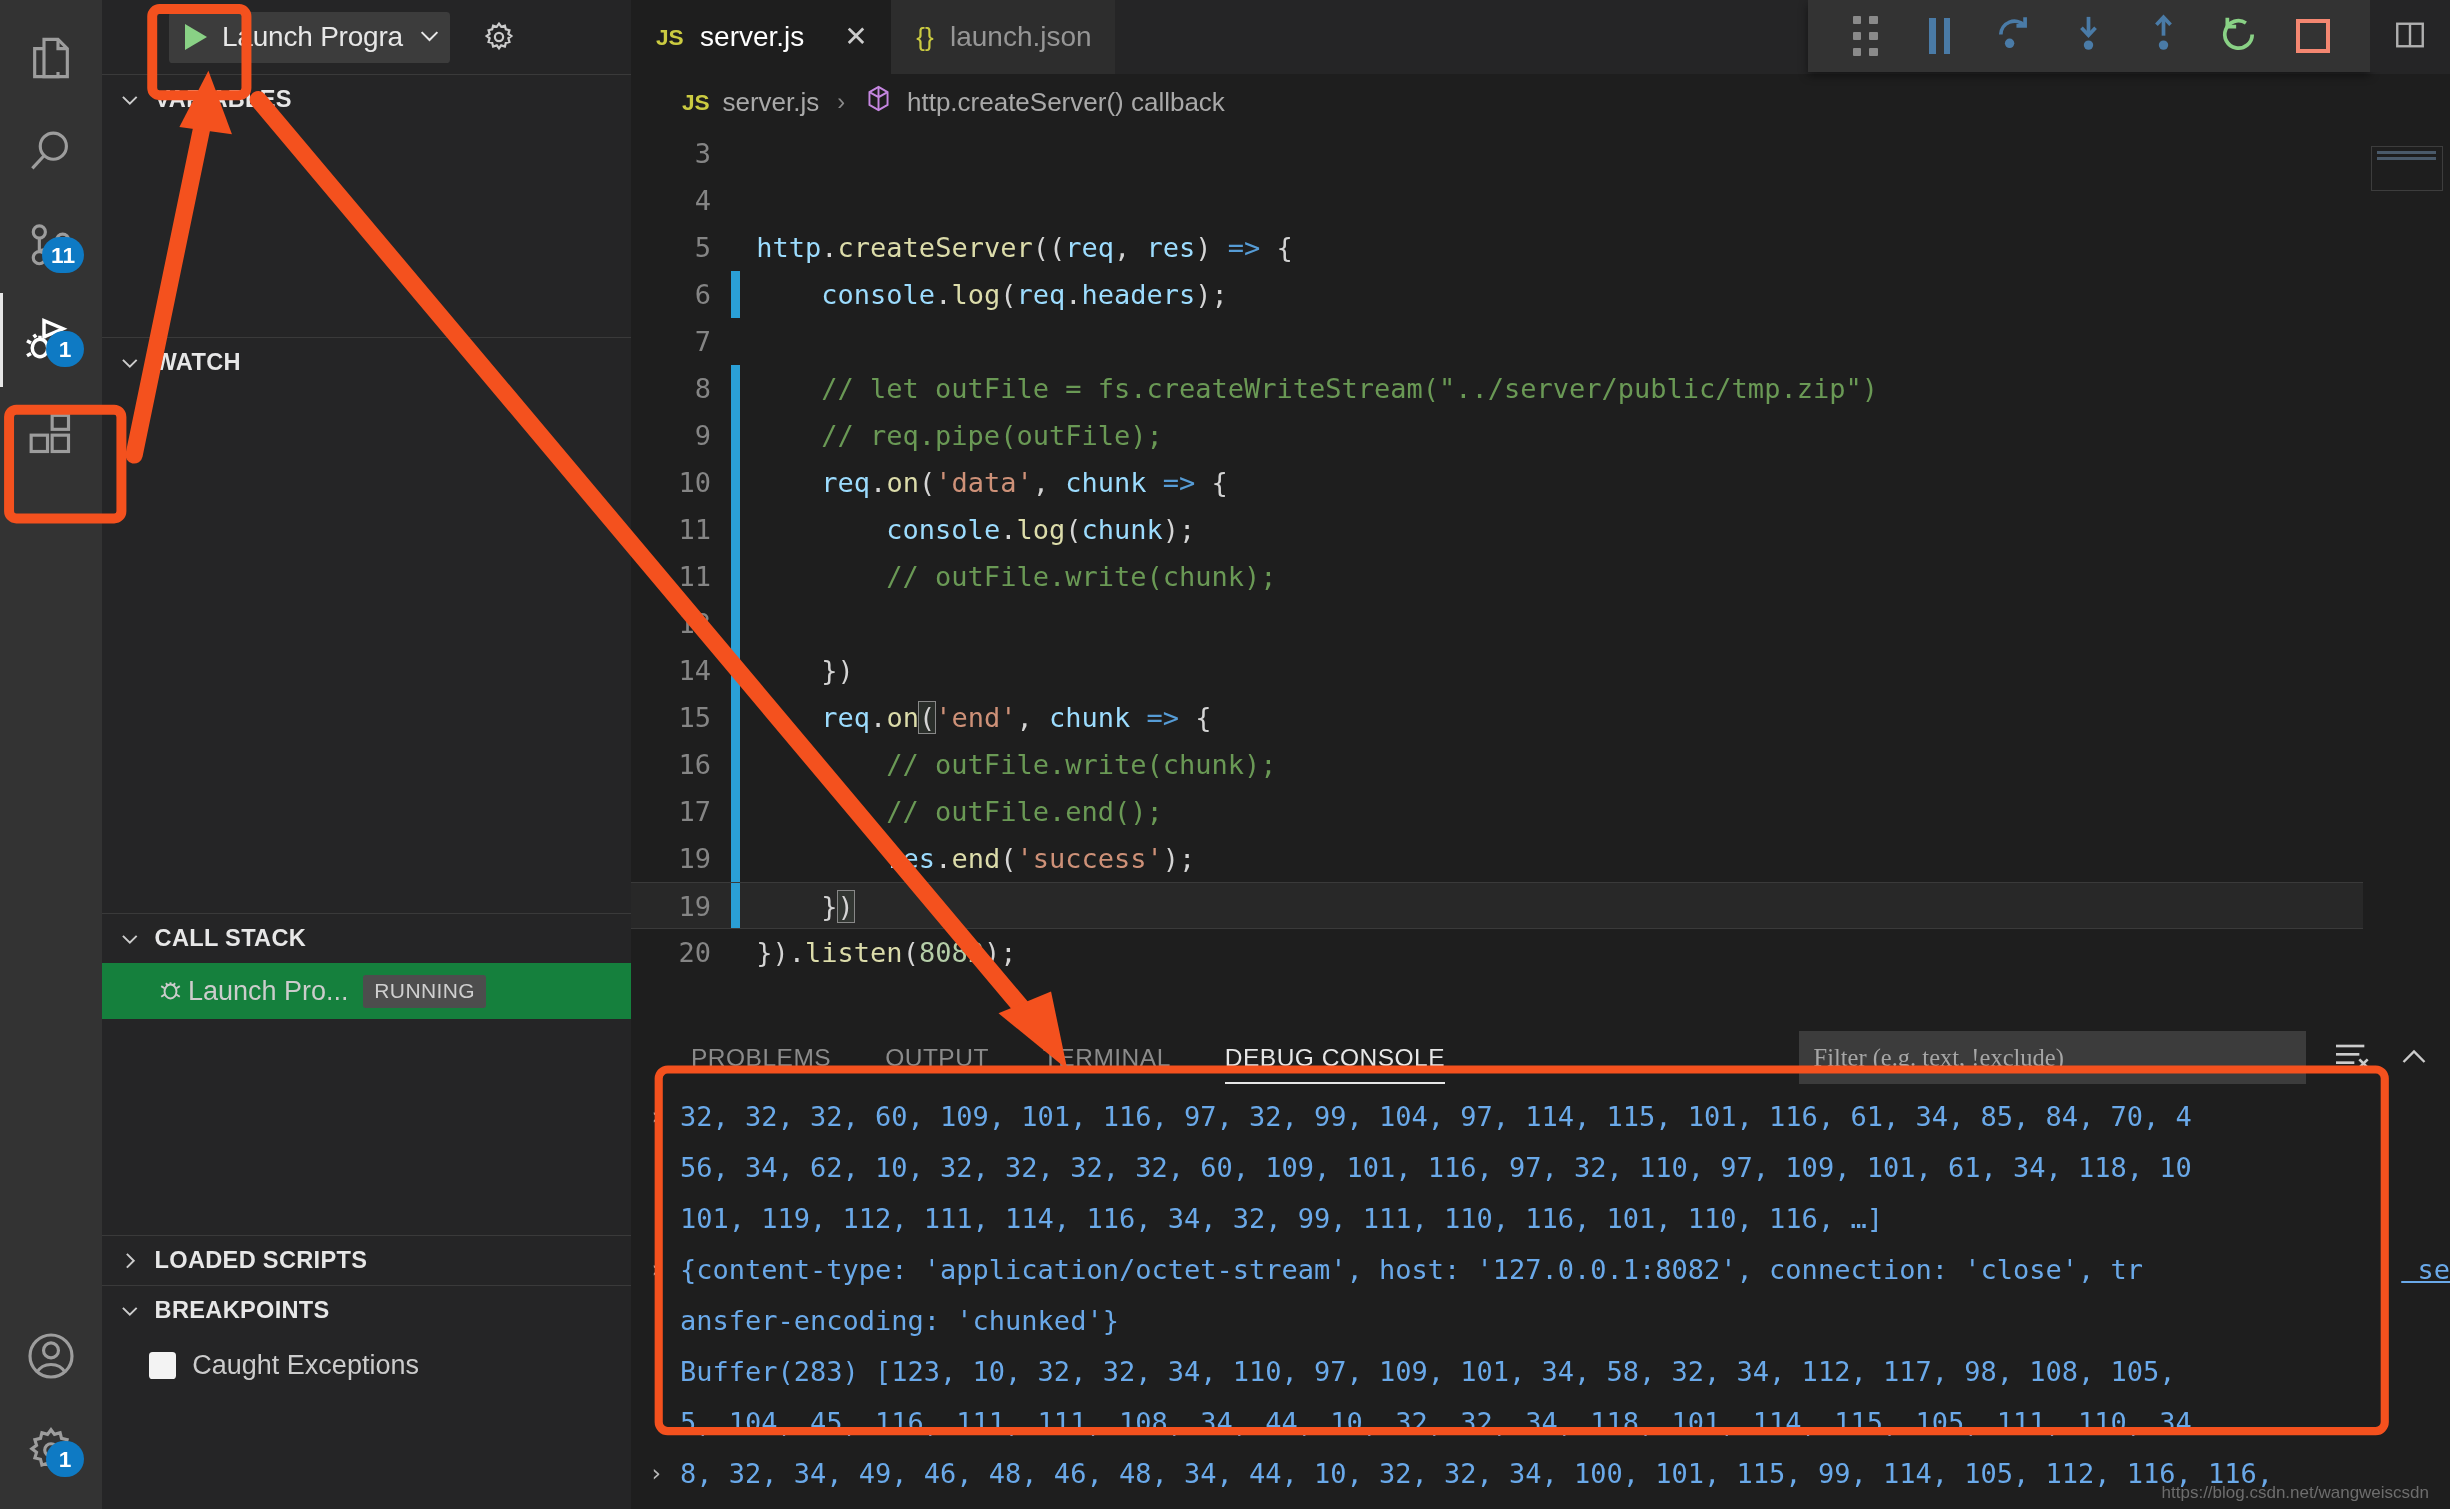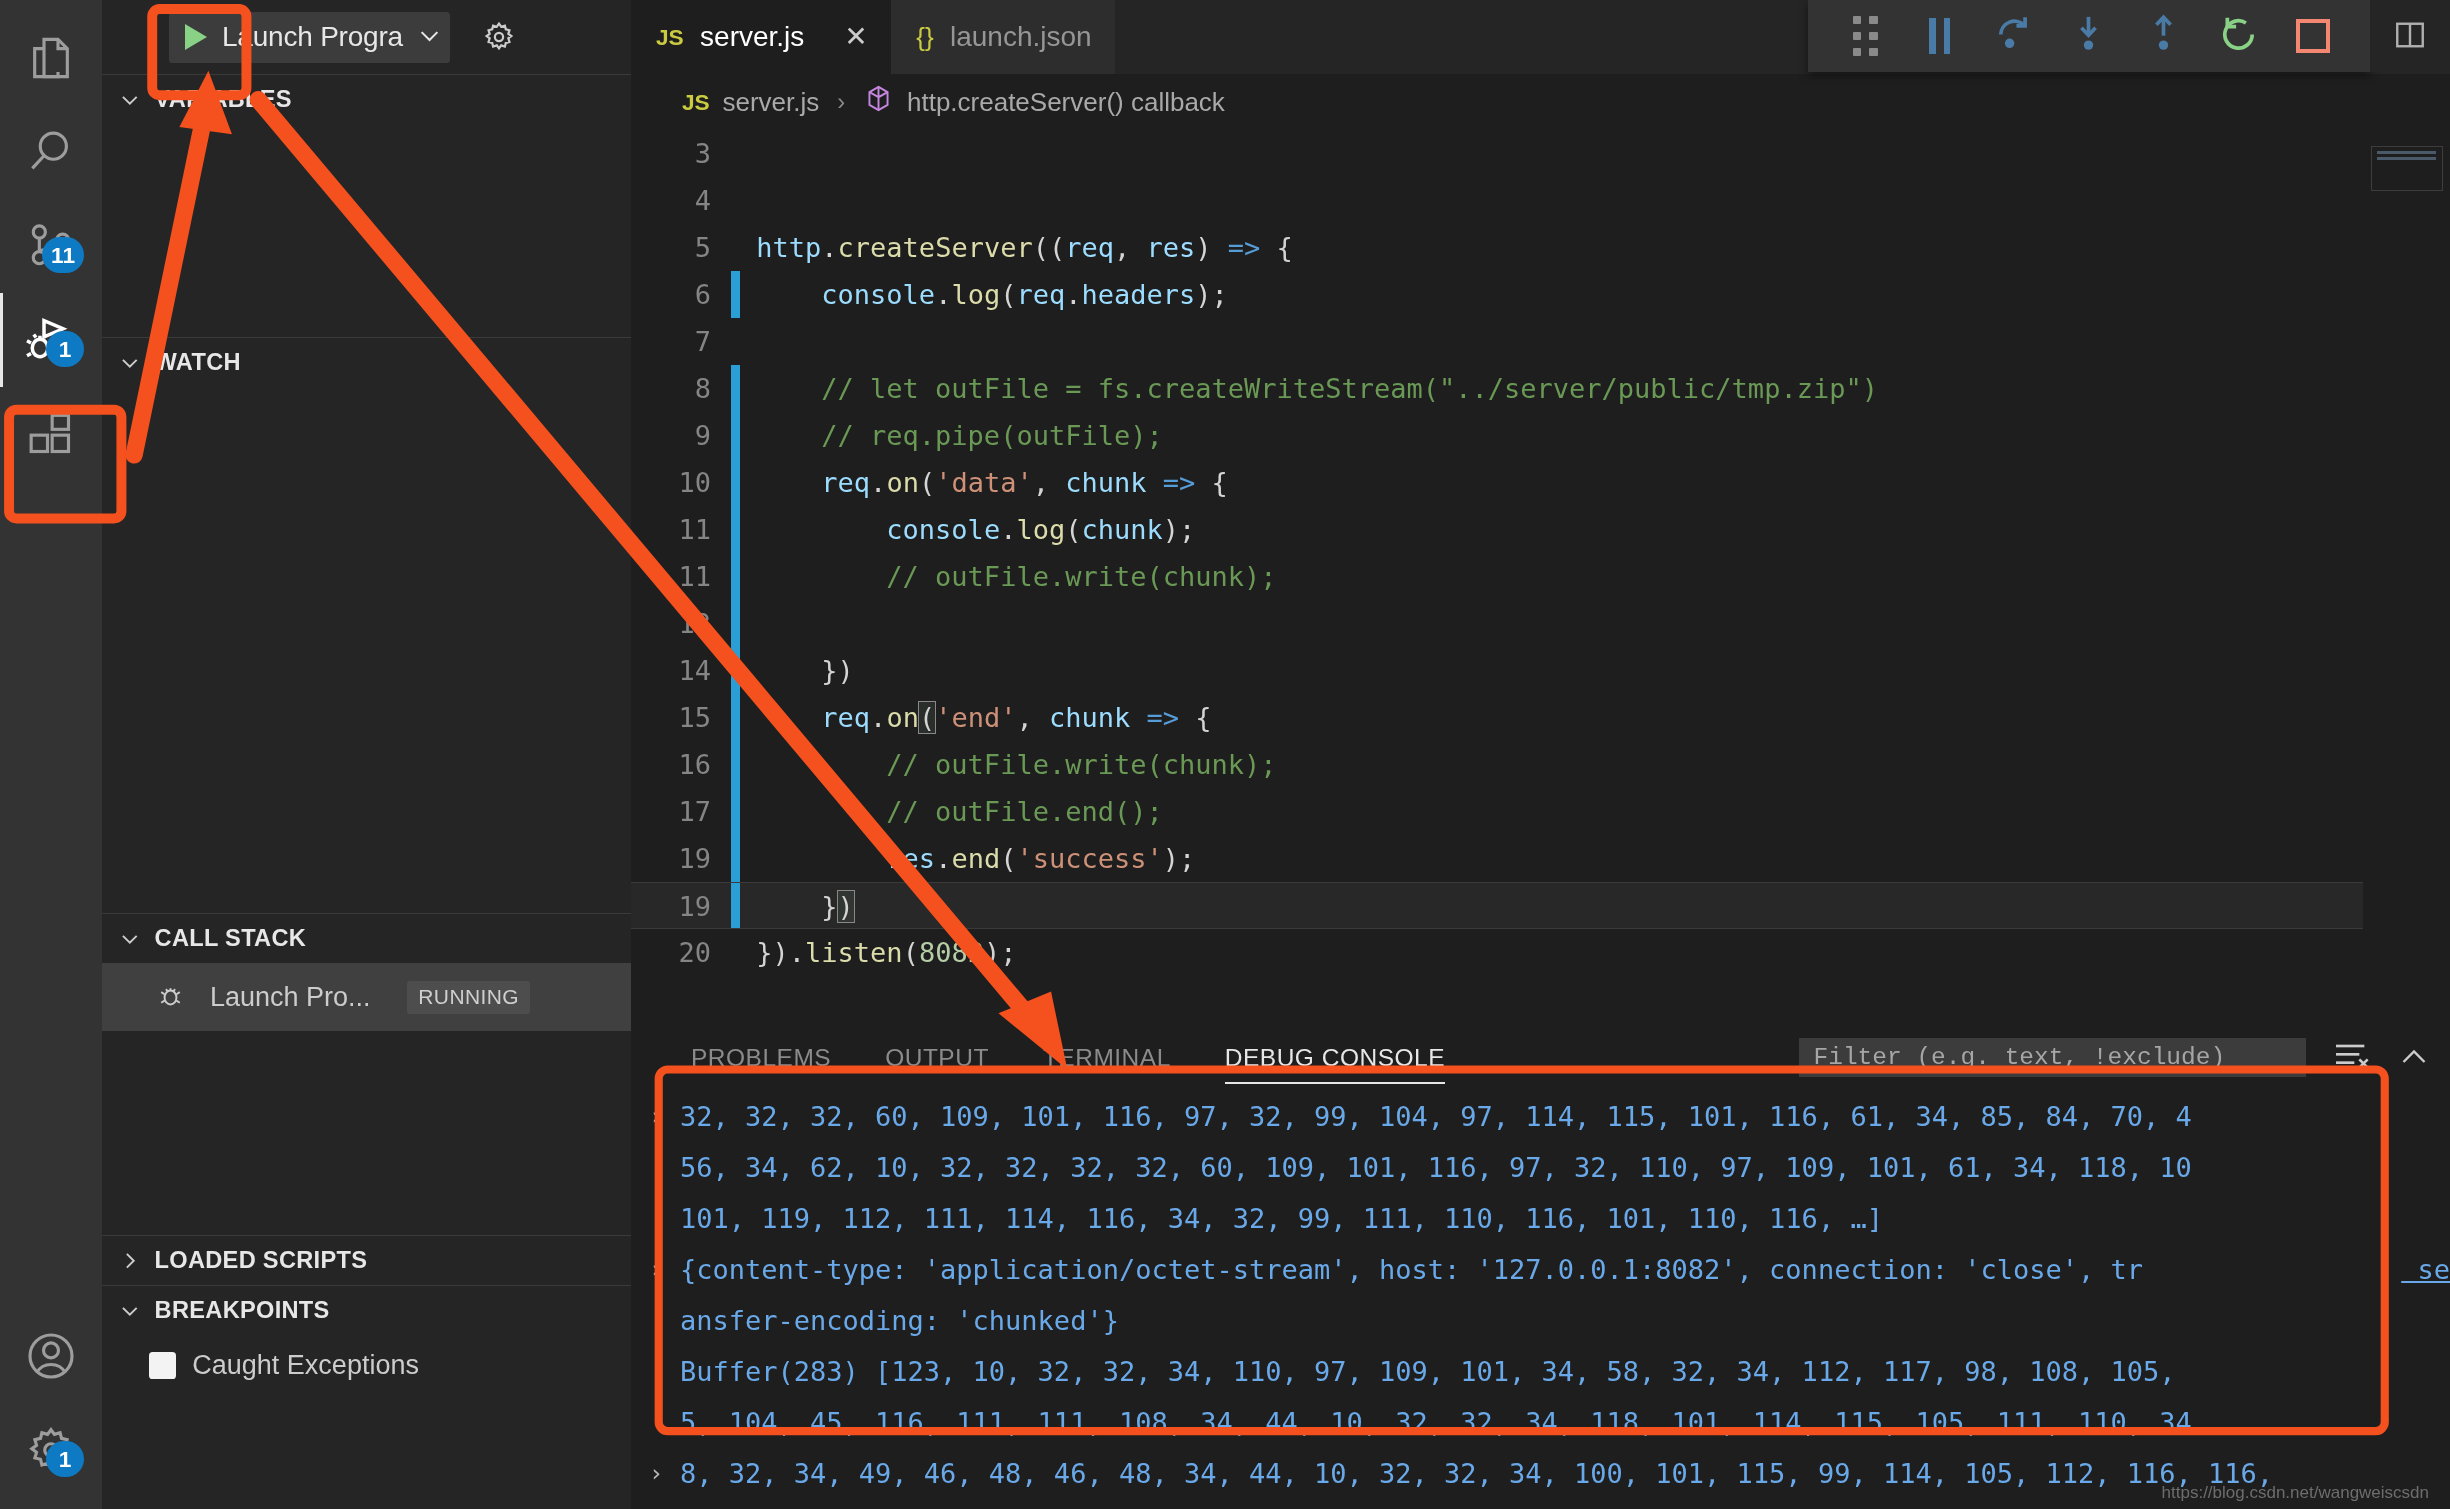--- a/index.html
+++ b/index.html
@@ -89,22 +89,22 @@
     padding-left: 16.3px; gap: 12.7px;
     color: #e7e7e7;
     font-size: 23.6px; font-weight: bold;
     letter-spacing: 0.3px;
   }
   .section-header .twisty { display:flex; align-items:center; width:23.6px; }
   .sec-variables { flex: 0 0 auto; }
   .sec-variables-body { height: 213px; background: #252526; }
   .sec-watch-body { height: 526px; background: #252526; }
   .callstack-row {
-    height: 68px; display: flex; align-items: center;
-    background: #404040; padding-left: 53px; gap: 24px;
+    height: 56px; display: flex; align-items: center;
+    background: #15803d; padding-left: 53px; gap: 2px;
   }
   .callstack-label { color: #cccccc; font-size: 27px; }
   .running-badge {
     background: #4d4d4d; color: #cfcfcf;
     font-size: 21px; padding: 4.5px 11px; border-radius: 2.7px;
     margin-left: 12.7px; letter-spacing: 0.4px;
   }
   .sec-callstack-body { height: 272px; }
   .bp-row { height: 60px; display: flex; align-items: center; padding-left: 47px; gap: 16.3px; }
   .bp-check {
@@ -192,23 +192,23 @@
     font-size: 24.5px; letter-spacing: 0.5px;
     padding: 0 27px; height: 67px; display: flex; align-items: center;
     color: #8b8b8b; position: relative;
   }
   .p-tab.active { color: #e7e7e7; }
   .p-tab.active::after {
     content: ""; position: absolute; left: 27px; right: 27px; bottom: 7.2px; height: 1.8px; background: #e7e7e7;
   }
   .panel-actions { margin-left: auto; display: flex; align-items: center; gap: 25px; padding-right: 18px; }
   .filter-input {
-    width: 507px; height: 39px; background: #3c3c3c; border: none; outline: none;
+    width: 507px; height: 53px; background: #3c3c3c; border: none; outline: none;
     color: #cccccc; font-size: 24.5px; padding: 0 14.5px;
-    font-family: Liberation Mono, monospace;
+    font-family: Liberation Serif, serif;
   }
   .filter-input::placeholder { color: #a6a6a6; }
 
   .console {
     flex: 1 1 auto; overflow: hidden;
     font-family: "DejaVu Sans Mono", monospace;
     font-size: 27px; line-height: 51px;
     color: #6aa9e9;
     padding-left: 18px;
     position: relative;

